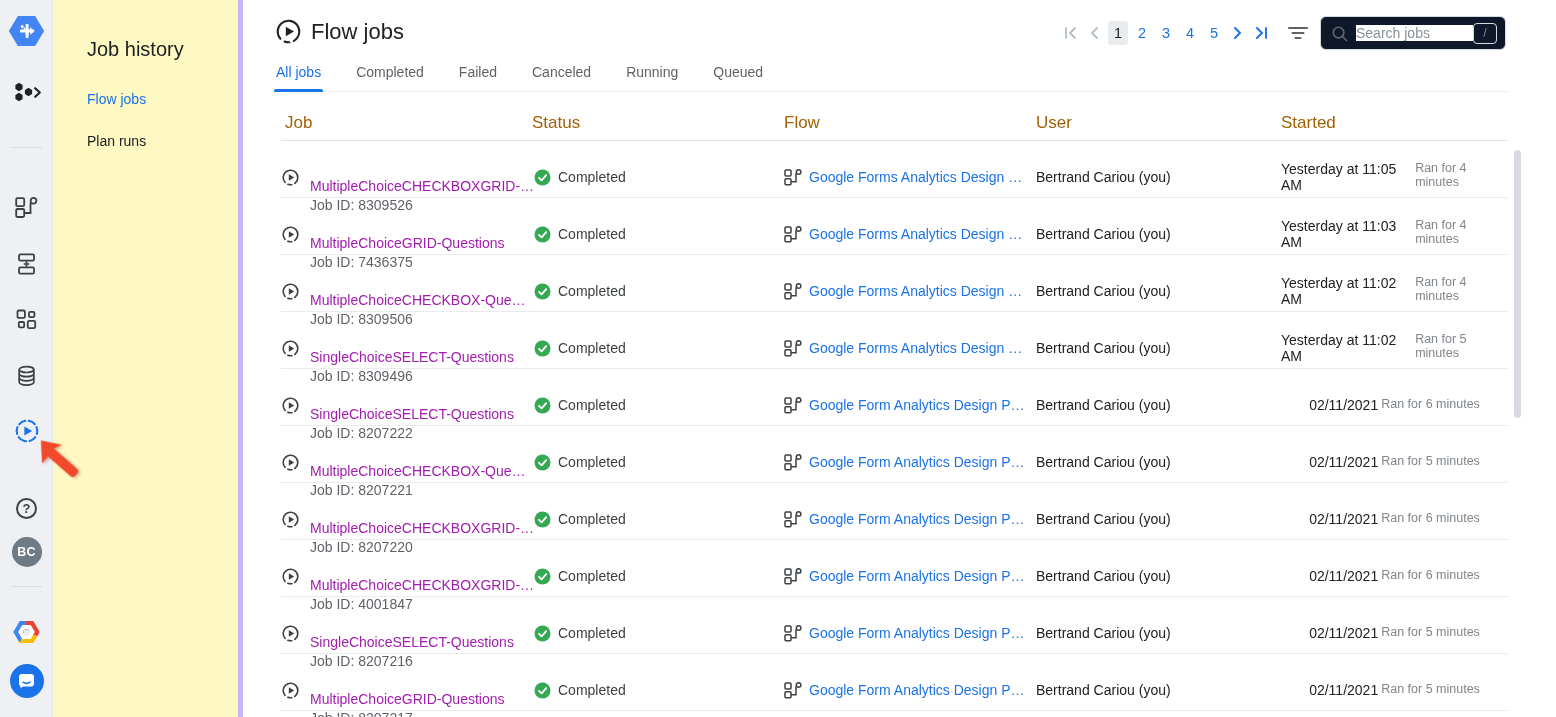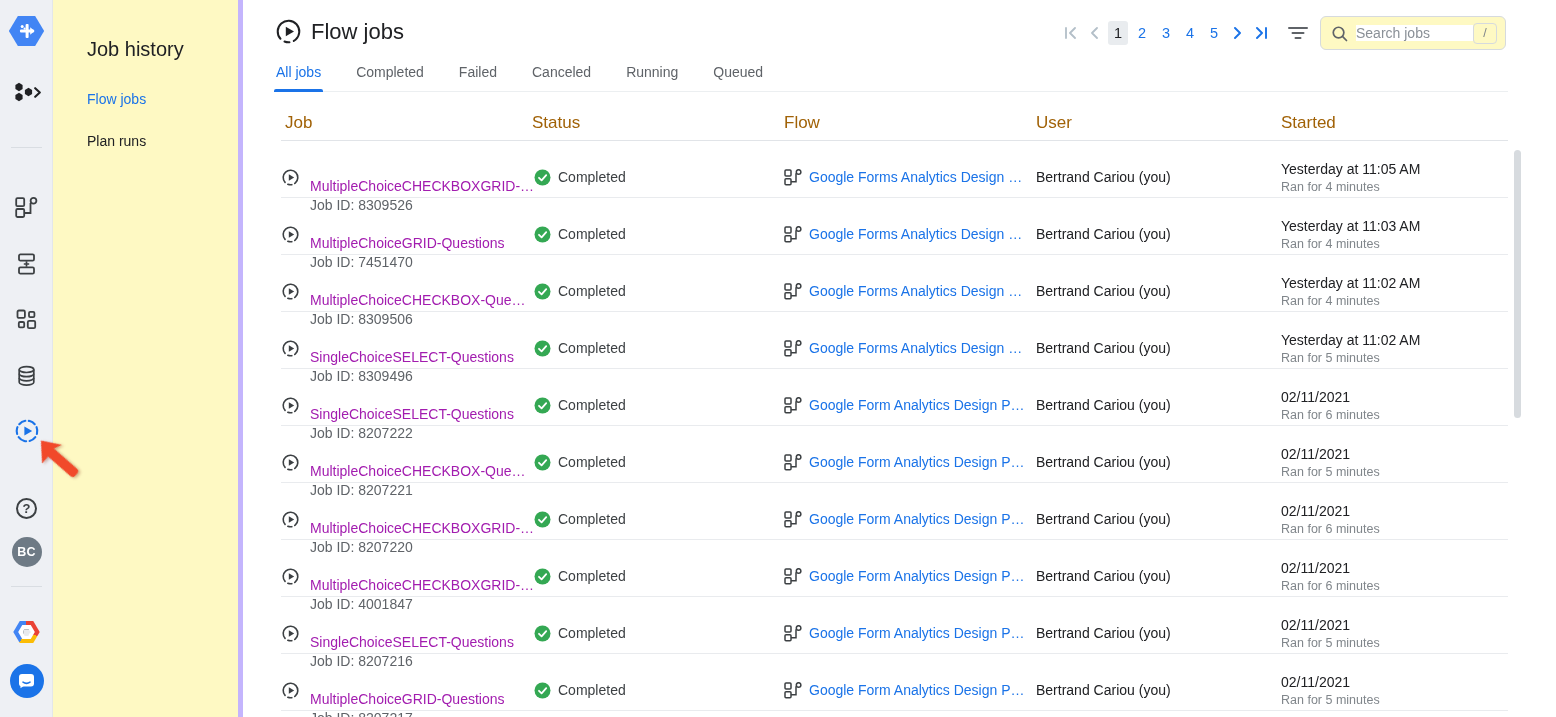--- a/index.html
+++ b/index.html
@@ -33,21 +33,21 @@
   .page-head { position:absolute; top:18px; left:32px; display:flex; align-items:center; gap:9px; }
   .page-title { font-size:22px; font-weight:400; color:#202124; }
 
   .toolbar { position:absolute; top:16px; right:50px; height:34px; display:flex; align-items:center; }
   .pager { display:flex; align-items:center; }
   .pg-arrow { width:24px; height:24px; display:flex; align-items:center; justify-content:center; cursor:default; }
   .pg-arrow.enabled { cursor:pointer; }
   .pg-num { min-width:20px; height:24px; margin:0 2px; display:flex; align-items:center; justify-content:center; font-size:14.5px; color:#1a73e8; cursor:pointer; border-radius:3px; }
   .pg-num.current { background:#e9ecef; color:#202124; cursor:default; padding:0 6px; }
   .filter-btn { margin:0 12px 0 14px; cursor:pointer; display:flex; align-items:center; }
-  .searchbox { width:186px; height:34px; border:1px solid #d6dade; border-radius:6px; display:flex; align-items:center; padding:0 8px 0 10px; background:#fef9c3; }
+  .searchbox { width:186px; height:34px; border:1px solid #d6dade; border-radius:6px; display:flex; align-items:center; padding:0 8px 0 10px; background:#0f172a; }
   .searchbox input { border:none; outline:none; flex:1; font-size:14px; color:#202124; font-family:"Liberation Sans",sans-serif; min-width:0; margin-left:8px; }
   .searchbox input::placeholder { color:#8a9097; }
   .slash-badge { width:24px; height:21px; border:1px solid #d6dade; border-radius:4px; color:#80868b; font-size:12.5px; display:flex; align-items:center; justify-content:center; }
 
   .tabs-row { position:absolute; top:62px; left:32px; width:1233px; display:flex; gap:33px; border-bottom:1px solid #eceff1; }
   .tab { font-size:14px; color:#5f6368; padding:2px 1px 11px; cursor:pointer; position:relative; }
   .tab.active { color:#1a73e8; }
   .tab.active::after { content:""; position:absolute; left:-1px; right:-1px; bottom:-1px; height:3px; background:#1a73e8; border-radius:2px 2px 0 0; }
 
   
@@ -60,21 +60,21 @@
   .cell { display:flex; align-items:center; min-width:0; }
   .cell.job { gap:10px; }
   .job-text { display:flex; flex-direction:column; gap:3px; min-width:0; }
   .job-name { font-size:14px; color:#a21caf; text-decoration:none; cursor:pointer; white-space:nowrap;margin-top:37px; }
   .job-id { font-size:14px; color:#5f6368; }
   .cell.status { gap:7px; padding-left:2px; }
   .status-text { font-size:14px; color:#3c4043; }
   .cell.flow { gap:7px; }
   .flow-name { font-size:14px; color:#1a73e8; text-decoration:none; cursor:pointer; white-space:nowrap; }
   .cell.user { font-size:14px; color:#202124; }
-  .cell.started { flex-direction:column; align-items:flex-start; justify-content:center; gap:3px; }
+  .cell.started { flex-direction:row; align-items:flex-start; justify-content:center; gap:3px; }
   .started-date { font-size:14px; color:#202124; }
   .started-dur { font-size:12.5px; color:#80868b; }
 
   .scroll-thumb { position:absolute; left:1271px; top:150px; width:7px; height:268px; border-radius:4px; background:#d7dbdf; }
   svg { display:block; }
 </style>
 </head>
 <body>
 
 <div class="app">
@@ -292,21 +292,21 @@
   </div>
 
   <div class="trow">
     <div class="cell job">
       <svg width="19" height="19" viewBox="0 0 19 19" style="flex:0 0 auto;">
         <circle cx="9.5" cy="9.5" r="7.3" fill="none" stroke="#3c4043" stroke-width="1.6" stroke-dasharray="35 3.2 4 4" stroke-linecap="round" transform="rotate(138 9.5 9.5)"></circle>
         <polygon points="7.8,6.3 13.2,9.5 7.8,12.7" fill="#3c4043"></polygon>
       </svg>
       <div class="job-text">
         <a class="job-name">MultipleChoiceGRID-Questions</a>
-        <span class="job-id">Job ID: 7451470</span>
+        <span class="job-id">Job ID: 7436375</span>
       </div>
     </div>
     <div class="cell status">
       <svg width="17" height="17" viewBox="0 0 17 17" style="flex:0 0 auto;">
         <circle cx="8.5" cy="8.5" r="8" fill="#34a853"></circle>
         <path d="M5 8.8 L7.6 11.3 L12.2 6.2" fill="none" stroke="#fff" stroke-width="1.8" stroke-linecap="round" stroke-linejoin="round"></path>
       </svg>
       <span class="status-text">Completed</span>
     </div>
     <div class="cell flow">

